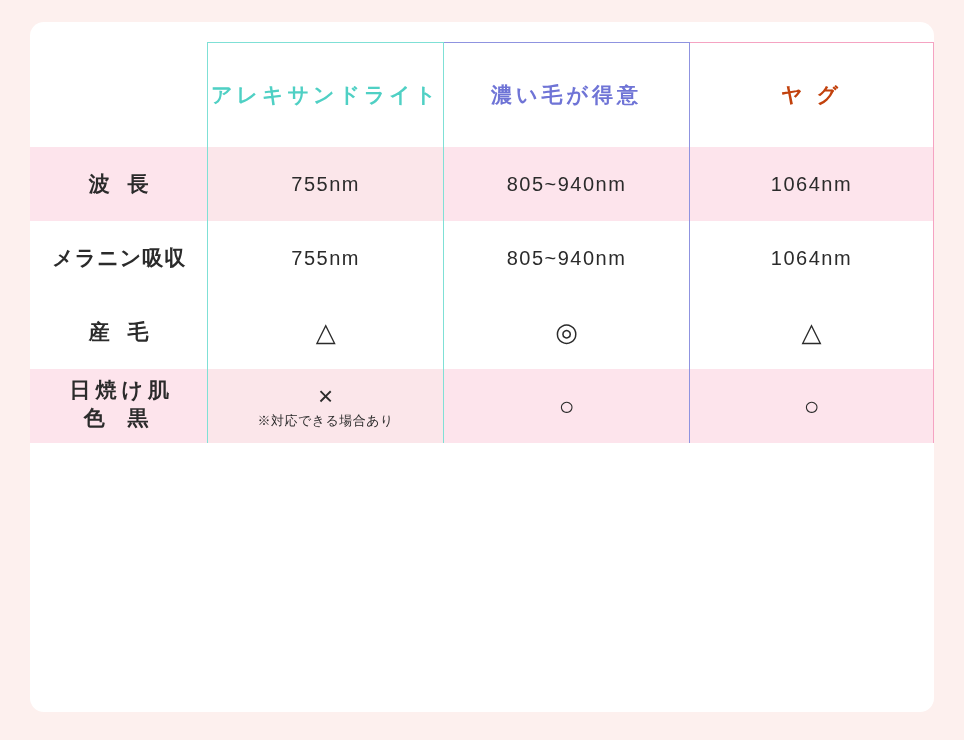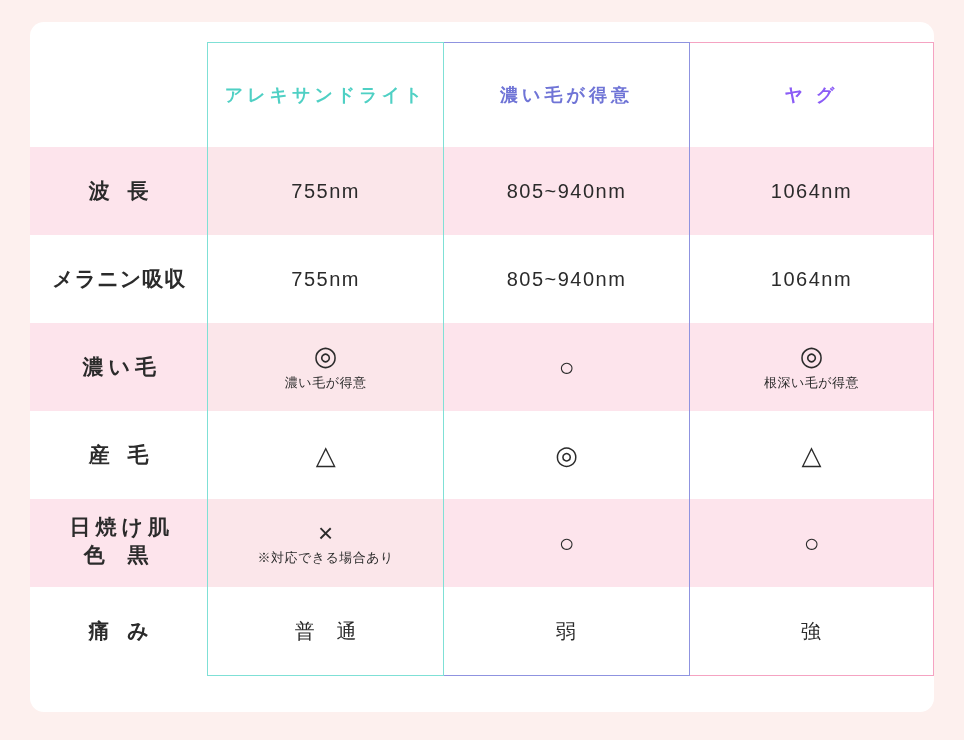--- a/index.html
+++ b/index.html
@@ -41,28 +41,28 @@
     margin: 0;
     text-align: center;
     vertical-align: middle;
     font-weight: normal;
   }
 
   
   .hdr-blank { height: 104px; }
   .hdr {
     height: 104px;
-    font-size: 18px;
+    font-size: 21px;
     letter-spacing: 4px;
     line-height: 1.45;
     font-weight: bold;
   }
   .hdr-alex { color: #4fd0c4; }
   .hdr-diode { color: #6f74d6; }
-  .hdr-yag { color: #8b5cf6; }
+  .hdr-yag { color: #c2410c; }
 
   
   .col-alex {
     border-left: 1.5px solid #7fe0d6;
     border-right: 1.5px solid #7fe0d6;
   }
   .col-diode {
     border-left: 1.5px solid #8f93e0;
     border-right: 1.5px solid #8f93e0;
   }
@@ -70,21 +70,21 @@
     border-left: 1.5px solid #f5a3c2;
     border-right: 1.5px solid #f5a3c2;
   }
   .top-alex { border-top: 1.5px solid #7fe0d6; }
   .top-diode { border-top: 1.5px solid #8f93e0; }
   .top-yag { border-top: 1.5px solid #f5a3c2; }
   .bot-alex { border-bottom: 1.5px solid #7fe0d6; }
   .bot-diode { border-bottom: 1.5px solid #8f93e0; }
   .bot-yag { border-bottom: 1.5px solid #f5a3c2; }
 
-  tr.body-row td { height: 88px; }
+  tr.body-row td { height: 74px; }
   tr.shaded td { background: #fde4ec; }
   tr.shaded td.col-alex { background: #fbe6ea; }
   tr.shaded td.col-diode { background: #fde4ec; }
   tr.shaded td.col-yag { background: #fde4ec; }
 
   .rowlabel {
     font-size: 21px;
     font-weight: bold;
     color: #2b2b2b;
     letter-spacing: 6px;
@@ -169,40 +169,20 @@
             <span class="val">805~940nm</span>
           </div>
         </td>
         <td class="col-yag">
           <div class="cellstack">
             <span class="val">1064nm</span>
           </div>
         </td>
       </tr>
 
-      <tr class="body-row shaded">
-        <td class="rowlabel two">濃い毛</td>
-        <td class="col-alex">
-          <div class="cellstack">
-            <span class="mark big">◎</span>
-            <span class="note">濃い毛が得意</span>
-          </div>
-        </td>
-        <td class="col-diode">
-          <div class="cellstack">
-            <span class="mark">○</span>
-          </div>
-        </td>
-        <td class="col-yag">
-          <div class="cellstack">
-            <span class="mark big">◎</span>
-            <span class="note">根深い毛が得意</span>
-          </div>
-        </td>
-      </tr>
 
       <tr class="body-row">
         <td class="rowlabel">産 毛</td>
         <td class="col-alex">
           <div class="cellstack">
             <span class="mark">△</span>
           </div>
         </td>
         <td class="col-diode">
           <div class="cellstack">
@@ -232,33 +212,15 @@
             <span class="mark">○</span>
           </div>
         </td>
         <td class="col-yag">
           <div class="cellstack">
             <span class="mark">○</span>
           </div>
         </td>
       </tr>
 
-      <tr class="body-row">
-        <td class="rowlabel">痛 み</td>
-        <td class="col-alex bot-alex">
-          <div class="cellstack">
-            <span class="val spaced">普 通</span>
-          </div>
-        </td>
-        <td class="col-diode bot-diode">
-          <div class="cellstack">
-            <span class="val">弱</span>
-          </div>
-        </td>
-        <td class="col-yag bot-yag">
-          <div class="cellstack">
-            <span class="val">強</span>
-          </div>
-        </td>
-      </tr>
     </tbody>
   </table>
 </div>
 
 </body></html>

